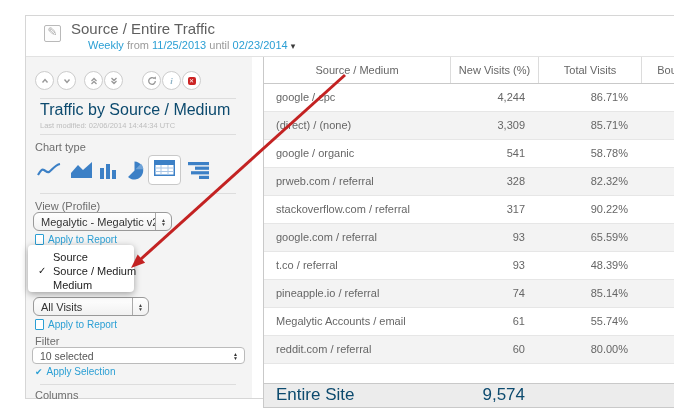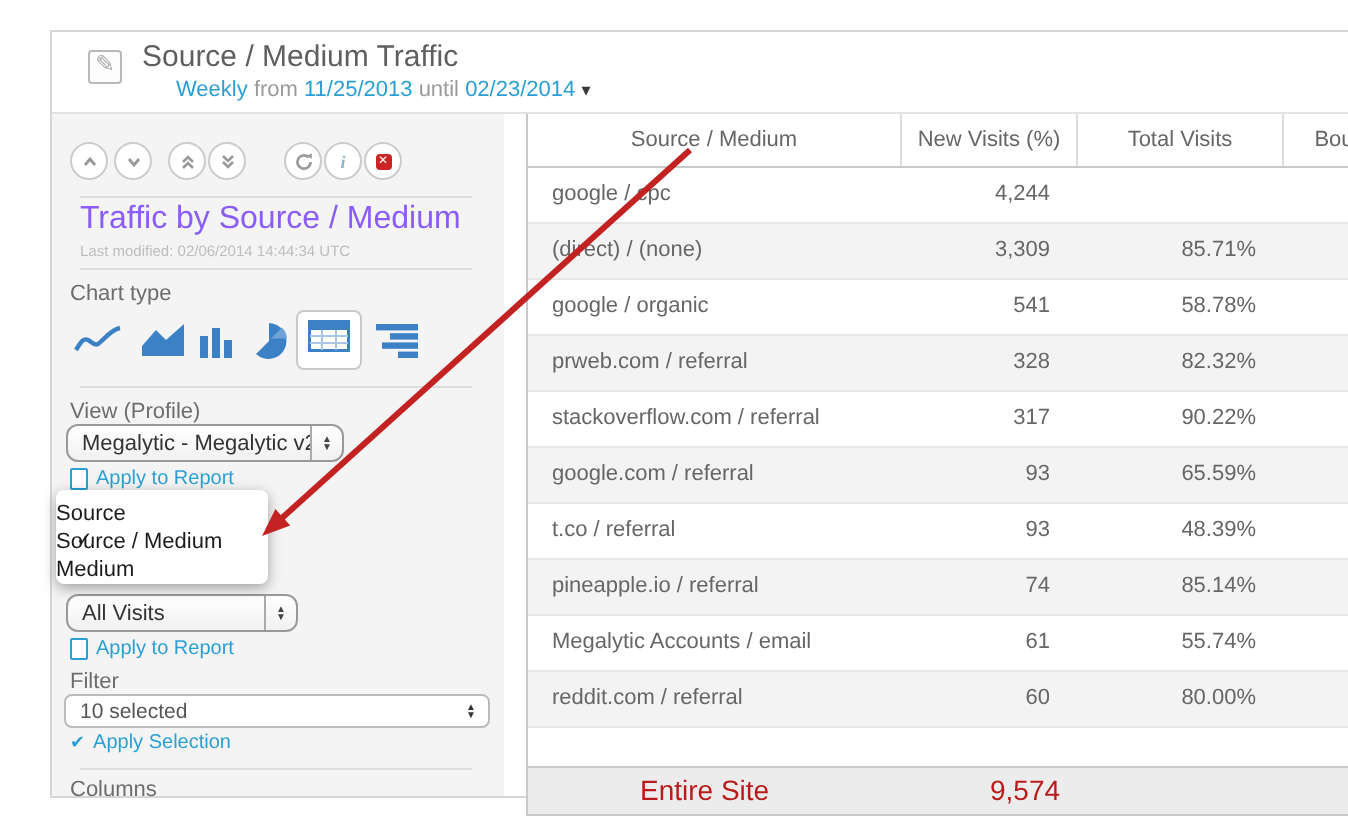--- a/index.html
+++ b/index.html
@@ -29,21 +29,21 @@
   .divider{position:absolute;left:14px;width:196px;height:1px;background:#ddd;}
   
   .cbtn{
     position:absolute;top:14px;width:19px;height:19px;border-radius:50%;
     border:1px solid #ccc;background:#fff;box-sizing:border-box;cursor:pointer;
     display:flex;align-items:center;justify-content:center;color:#999;
   }
   .cbtn svg{display:block;}
   .cbtn .i-glyph{font-size:9px;font-weight:bold;color:#8fb3c6;font-style:italic;font-family:"Liberation Serif",serif;}
   .red-sq{width:8px;height:8px;background:#cc2424;border-radius:2px;color:#fff;font-size:6px;line-height:8px;text-align:center;}
-  .widget-title{position:absolute;left:14px;top:44px;font-size:16px;color:#8b5cf6;}
+  .widget-title{position:absolute;left:14px;top:44px;font-size:16px;color:#0c4a6e;}
   .last-modified{position:absolute;left:14px;top:64px;font-size:7.5px;color:#bdbdbd;}
   .side-label{position:absolute;left:9px;font-size:11px;color:#6d6d6d;}
   
   .ct-icon{position:absolute;top:104px;cursor:pointer;}
   .ct-selected-box{
     position:absolute;left:122px;top:98px;width:31px;height:28px;background:#fff;
     border:1px solid #c9c9c9;border-radius:4px;display:flex;align-items:center;justify-content:center;cursor:pointer;
   }
   
   .mac-select{
@@ -63,50 +63,50 @@
   .flat-select .sel-text{flex:1;padding-left:7px;}
   .flat-select .updown{padding-right:6px;font-size:5px;line-height:4px;color:#333;text-align:center;}
   .blue-link{position:absolute;font-size:10px;color:#2b9fd4;cursor:pointer;display:flex;align-items:center;gap:4px;}
   .doc-icon{display:inline-block;width:7px;height:9px;border:1px solid #2b9fd4;border-radius:1px;background:#fff;}
   .check-glyph{color:#2b9fd4;font-size:9px;}
   
   .popup-menu{
     position:absolute;left:2px;top:188px;width:106px;height:47px;background:#fff;
     border-radius:4px;box-shadow:0 2px 7px rgba(0,0,0,.35);z-index:5;padding-top:5px;box-sizing:border-box;
   }
-  .menu-item{position:relative;height:14px;line-height:14px;font-size:11px;color:#1c1c1c;cursor:pointer;white-space:nowrap;}
+  .menu-item{position:relative;height:14px;line-height:14px;font-size:11px;color:#1c1c1c;padding-left:25px;cursor:pointer;white-space:nowrap;}
   .menu-check{position:absolute;left:10px;top:0;font-size:10px;color:#1c1c1c;}
   
   .table-wrap{position:absolute;left:237px;top:0;width:473px;border-left:1px solid #c9c9c9;background:#fff;}
   .thead{display:grid;grid-template-columns:187px 88px 103px 95px;height:26px;border-bottom:1px solid #c9c9c9;}
   .th{font-size:11px;color:#666;text-align:center;line-height:26px;border-right:1px solid #dcdcdc;overflow:hidden;white-space:nowrap;cursor:pointer;}
   .trow{display:grid;grid-template-columns:187px 88px 103px 95px;height:27px;border-bottom:1px solid #e6e6e6;background:#fff;}
   .trow.alt{background:#f3f3f3;}
   .td{font-size:11px;color:#666;line-height:27px;white-space:nowrap;overflow:hidden;}
   .td.c1{padding-left:12px;}
   .td.num{text-align:right;padding-right:14px;}
   .tspacer{height:19px;}
   .tfoot{
     display:grid;grid-template-columns:187px 88px 103px 95px;height:23px;background:#ececec;
     border-top:1px solid #c9c9c9;border-bottom:1px solid #c9c9c9;
   }
-  .tf{font-size:14px;color:#b91c1c;line-height:22px;white-space:nowrap;margin-left:44px;}
+  .tf{font-size:17px;color:#0c4a6e;line-height:22px;white-space:nowrap;}
   .tf.c1{padding-left:12px;}
   .tf.num{text-align:right;padding-right:14px;}
   
   .arrow-overlay{position:absolute;left:0;top:0;z-index:10;pointer-events:none;}
 </style>
 </head>
 <body>
 
 <div class="card">
 
   <div class="card-header">
     <div class="edit-icon">✎</div>
-    <div class="card-title">Source / Medium Traffic</div>
+    <div class="card-title">Source / Entire Traffic</div>
     <div class="date-line">
       <span class="lnk">Weekly</span>
       <span>from</span>
       <span class="lnk">11/25/2013</span>
       <span>until</span>
       <span class="lnk">02/23/2014</span>
       <span class="caret">▾</span>
     </div>
   </div>
 
@@ -261,20 +261,21 @@
       <div class="thead">
         <div class="th">Source / Medium</div>
         <div class="th">New Visits (%)</div>
         <div class="th">Total Visits</div>
         <div class="th">Bounce Rate</div>
       </div>
       <div id="table-body">
           <div class="trow">
             <div class="td c1">google / cpc</div>
             <div class="td num">4,244</div>
+            <div class="td num">86.71%</div>
             <div class="td "></div>
           </div>
           <div class="trow alt">
             <div class="td c1">(direct) / (none)</div>
             <div class="td num">3,309</div>
             <div class="td num">85.71%</div>
             <div class="td "></div>
           </div>
           <div class="trow">
             <div class="td c1">google / organic</div>

